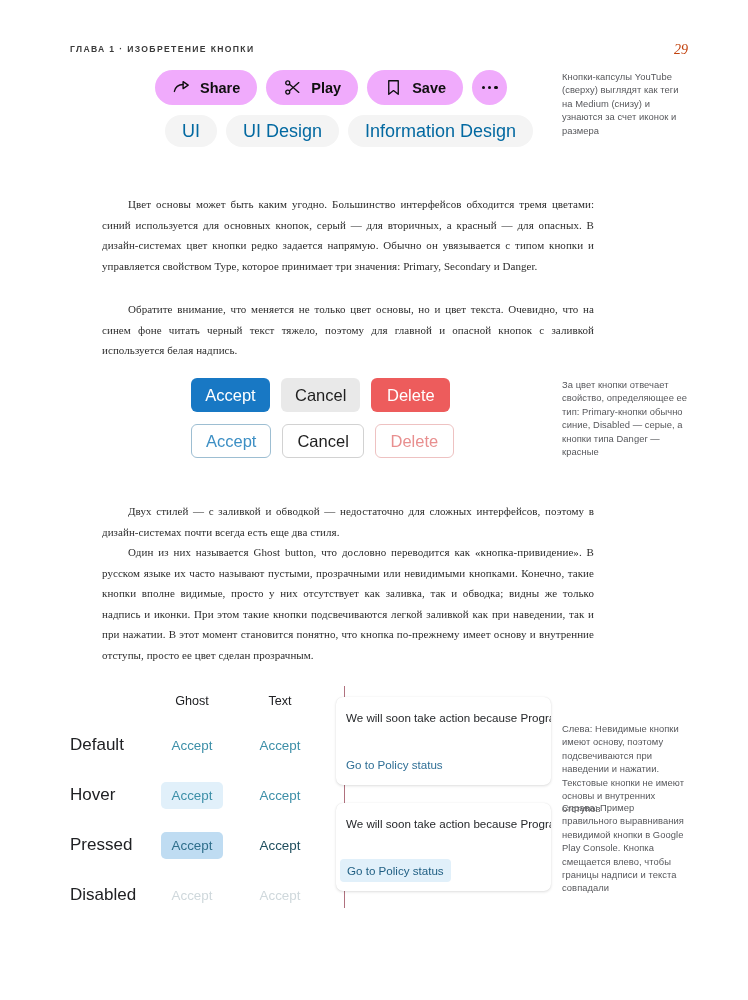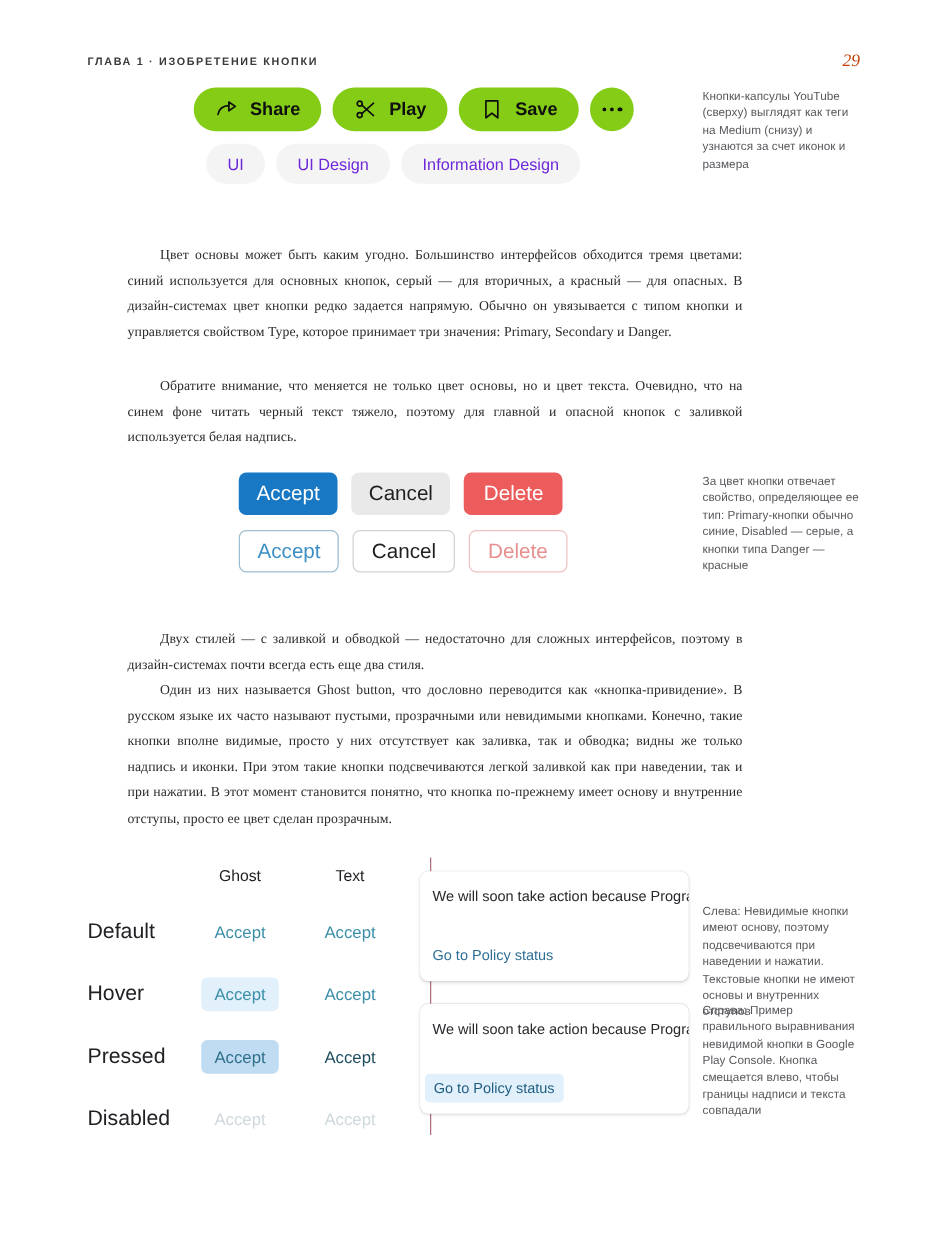--- a/index.html
+++ b/index.html
@@ -83,21 +83,21 @@
   .fig1 { position: absolute; left: 155px; top: 70px; }
   .pill-row { display: flex; align-items: center; gap: 9px; }
   .pill {
     display: flex;
     align-items: center;
     justify-content: center;
     gap: 9px;
     height: 35px;
     padding: 0 17px;
     border-radius: 18px;
-    background: #84cc16;
+    background: #f0abfc;
     font-family: "Liberation Sans", sans-serif;
     font-size: 14.5px;
     font-weight: 600;
     color: #0f0f0f;
     white-space: nowrap;
   }
   .pill.round { width: 35px; padding: 0; border-radius: 50%; }
   .pill .ico { display: block; width: 19px; height: 19px; flex: 0 0 19px; }
   .pill .ico svg { display: block; width: 19px; height: 19px; }
   .dots { display: flex; gap: 3.2px; }
@@ -105,23 +105,23 @@
 
   .tag {
     display: flex;
     align-items: center;
     justify-content: center;
     height: 32px;
     padding: 0 17px;
     border-radius: 16px;
     background: #f4f4f4;
     font-family: "Liberation Sans", sans-serif;
-    font-size: 13px;
+    font-size: 18px;
     font-weight: 400;
-    color: #6d28d9;
+    color: #0369a1;
     white-space: nowrap;
   }
   .tag-row { display: flex; align-items: center; gap: 9px; margin-top: 10px; margin-left: 10px; }
 
   
   .fig2 { position: absolute; left: 191px; top: 378px; }
   .btn-row { display: flex; gap: 11px; }
   .btn-row + .btn-row { margin-top: 12px; }
   .btn {
     display: flex;

